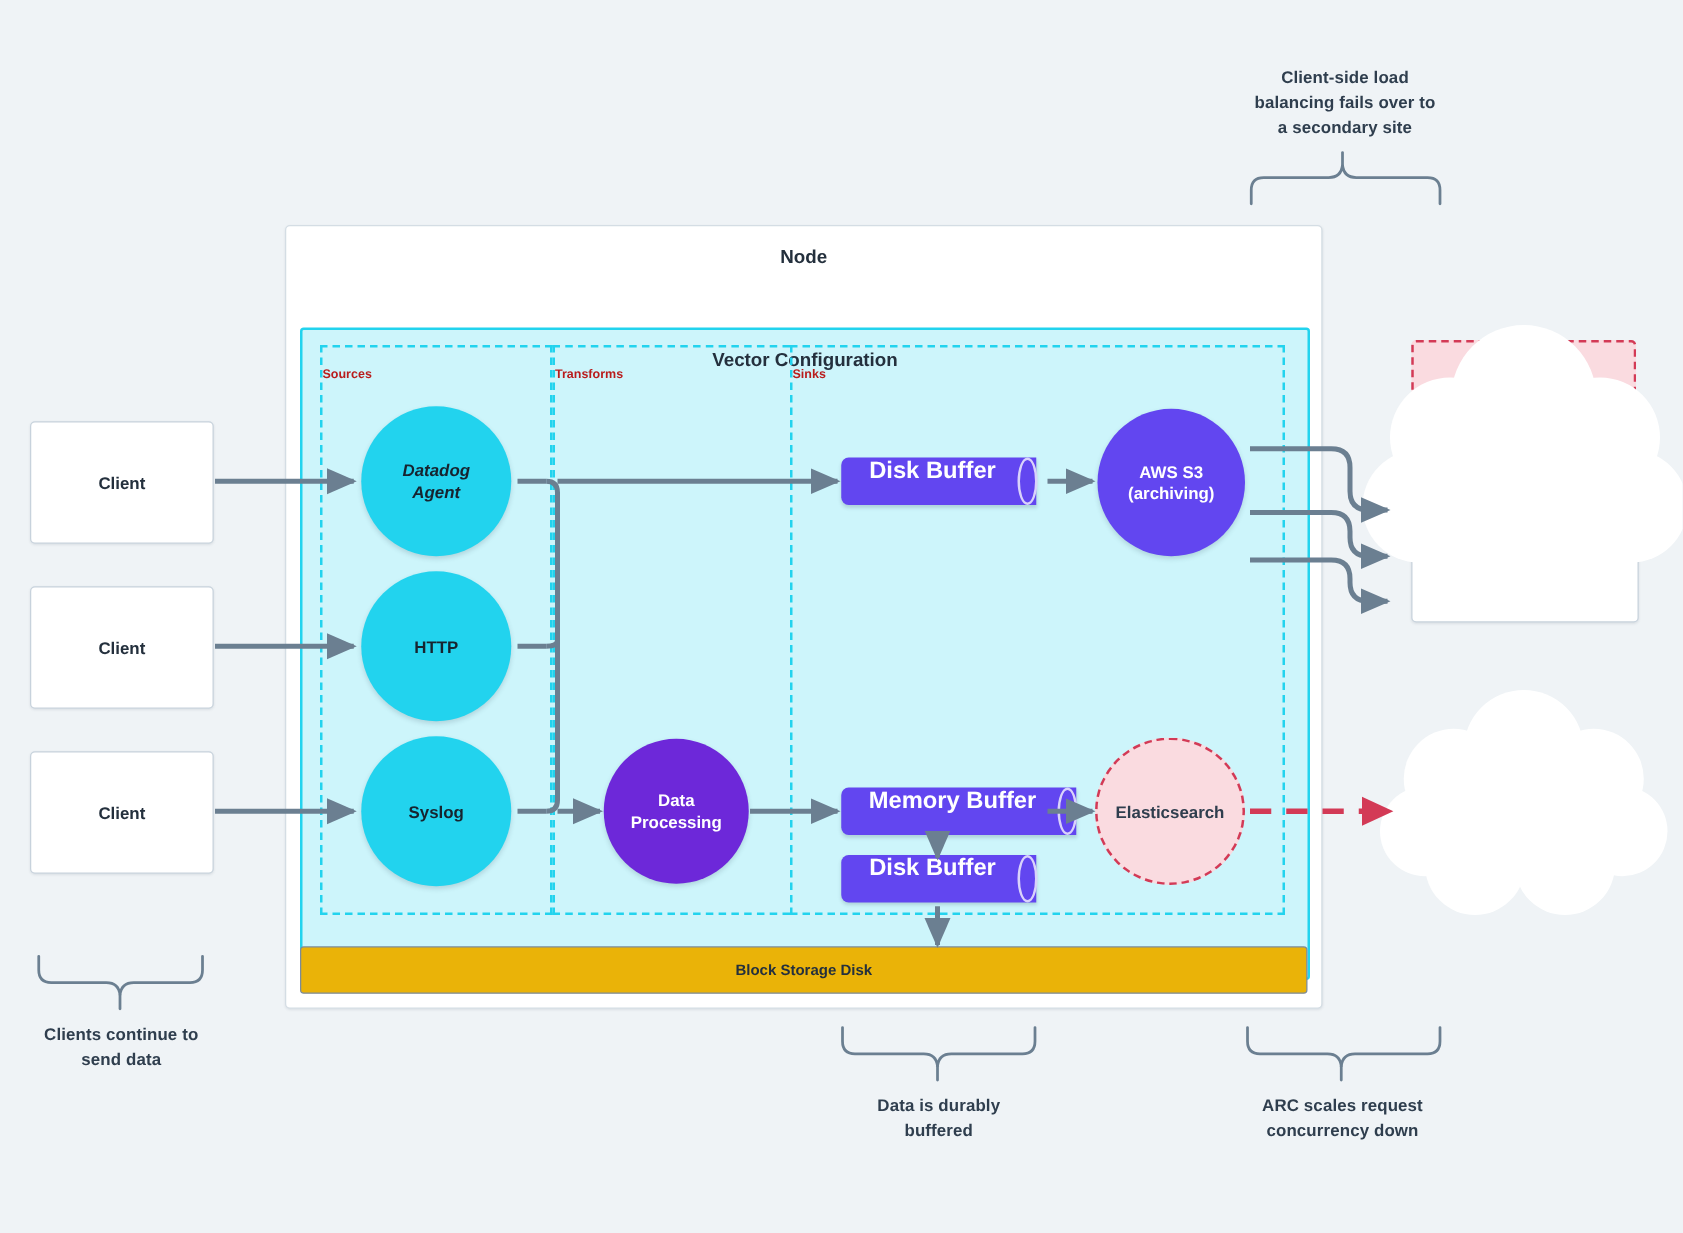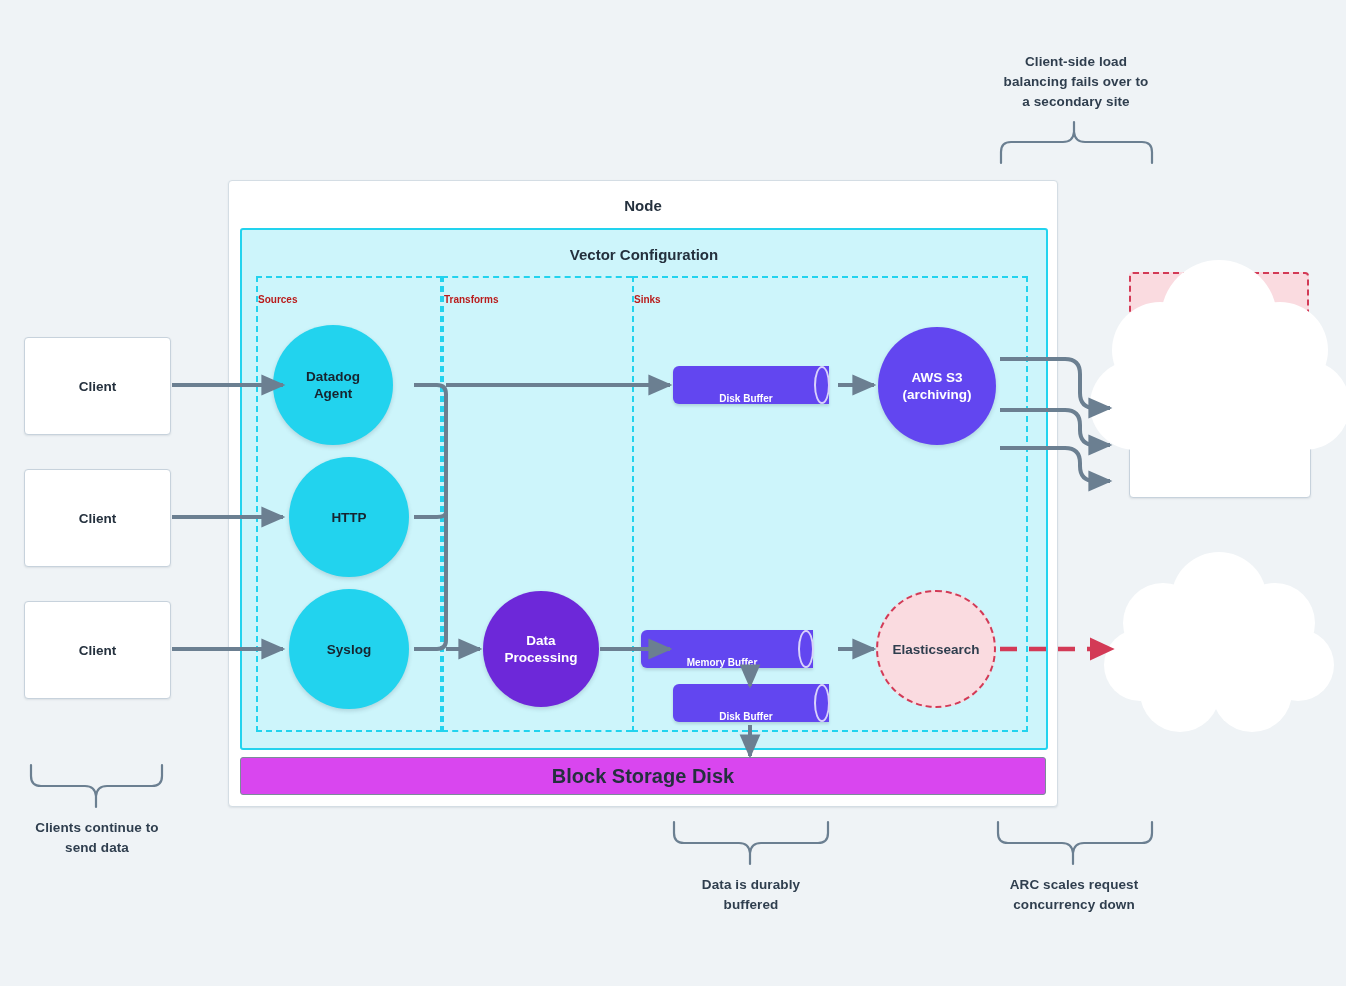--- a/index.html
+++ b/index.html
@@ -44,20 +44,21 @@
     font-weight:bold;
     color:#24303d;
   }
 
   
   .vector-panel{
     position:absolute;
     background:#cdf5fb;
     border:2px solid #22d3ee;
     border-radius:3px;
+    margin-top:34px;
   }
   .vector-title{
     position:absolute;
     width:100%;
     text-align:center;
     font-size:15px;
     font-weight:bold;
     color:#24303d;
   }
 
@@ -107,41 +108,41 @@
     border:2px dashed #d33a56;
     box-sizing:border-box;
   }
 
   
   .cyl{
     position:absolute;
     background:#6246f0;
     border-radius:6px 0 0 6px;
     box-shadow:0 2px 3px rgba(40,60,80,.18);
-    display:flex;align-items:flex-end;justify-content:center;
-    color:#ffffff;font-size:10px;font-weight:bold;
+    display:flex;align-items:flex-start;justify-content:center;
+    color:#ffffff;font-size:19px;font-weight:bold;
   }
   .cyl .cap{
     position:absolute;right:-1px;top:0;
     width:16px;height:100%;
     border:2px solid #d9d2fb;
     border-radius:50%;
     background:#6246f0;
     box-sizing:border-box;
   }
   .cyl .label{position:relative;z-index:2;padding-right:10px;}
 
   
   .block-storage{
     position:absolute;
-    background:#d946ef;
+    background:#eab308;
     border:1px solid #7c8b99;
     border-radius:3px;
     display:flex;align-items:center;justify-content:center;
-    font-size:20px;font-weight:bold;color:#24303d;
+    font-size:12px;font-weight:bold;color:#24303d;
   }
 
   
   .region-box{
     position:absolute;
     border-radius:4px;
     display:flex;align-items:center;justify-content:center;
     text-align:center;
     font-size:13.5px;font-weight:bold;
     line-height:19px;
@@ -270,21 +271,21 @@
 
     <g fill="none" stroke="#d33a56" stroke-width="4.5" stroke-dasharray="17 12" stroke-linecap="butt">
       <path d="M1000,649 L1112,649" marker-end="url(#ahr)"></path>
     </g>
   </svg>
 
   <div class="client-box" style="left:24px;top:337px;width:145px;height:96px;">Client</div>
   <div class="client-box" style="left:24px;top:469px;width:145px;height:96px;">Client</div>
   <div class="client-box" style="left:24px;top:601px;width:145px;height:96px;">Client</div>
 
-  <div class="circle cyan" style="left:273px;top:325px;width:120px;height:120px;">
+  <div class="circle cyan" style="left:289px;top:325px;width:120px;height:120px;font-style:italic;">
     <span>
       <span>Datadog</span><br>
       <span>Agent</span>
     </span>
   </div>
   <div class="circle cyan" style="left:289px;top:457px;width:120px;height:120px;">
     <span>HTTP</span>
   </div>
   <div class="circle cyan" style="left:289px;top:589px;width:120px;height:120px;">
     <span>Syslog</span>
@@ -301,21 +302,21 @@
     <span class="label">Disk Buffer</span>
     <span class="cap"></span>
   </div>
   <div class="circle purple" style="left:878px;top:327px;width:118px;height:118px;">
     <span>
       <span>AWS S3</span><br>
       <span>(archiving)</span>
     </span>
   </div>
 
-  <div class="cyl" style="left:641px;top:630px;width:172px;height:38px;">
+  <div class="cyl" style="left:673px;top:630px;width:188px;height:38px;">
     <span class="label">Memory Buffer</span>
     <span class="cap"></span>
   </div>
   <div class="cyl" style="left:673px;top:684px;width:156px;height:38px;">
     <span class="label">Disk Buffer</span>
     <span class="cap"></span>
   </div>
   <div class="circle es" style="left:876px;top:590px;width:120px;height:118px;">
     <span>Elasticsearch</span>
   </div>

